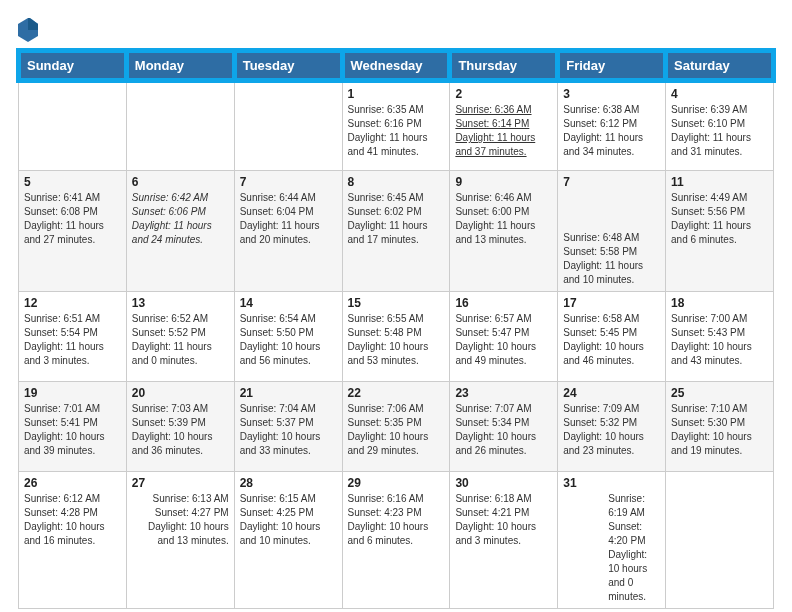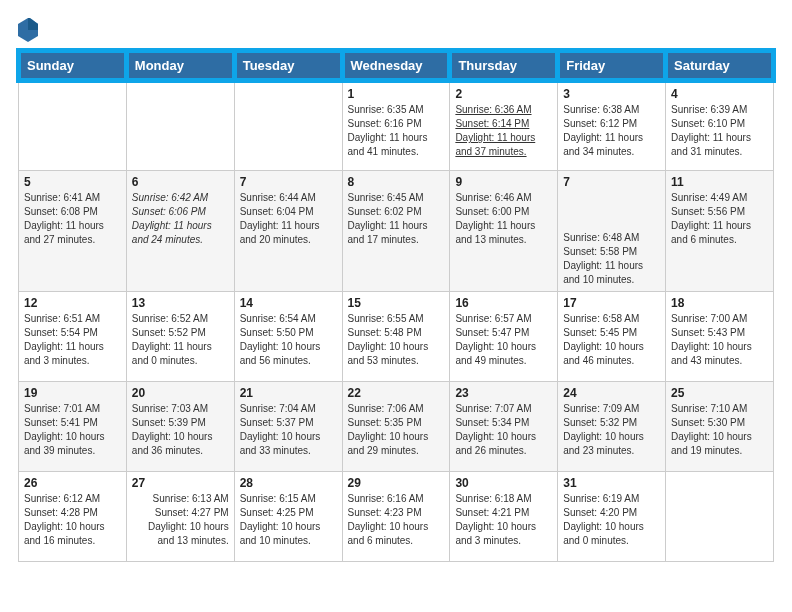--- a/index.html
+++ b/index.html
@@ -301,20 +301,20 @@
 Daylight: 10 hours and 6 minutes.</div>
         </td>
         <td>
           <div class="day-number">30</div>
           <div class="cell-content" style="white-space: pre-line;">Sunrise: 6:18 AM
 Sunset: 4:21 PM
 Daylight: 10 hours and 3 minutes.</div>
         </td>
         <td>
           <div class="day-number">31</div>
-          <div class="cell-content" style="white-space: pre-line;">Sunrise: 6:19 AM
+          <div class="cell-content" style="white-space: pre-line; margin-left: 45px;">Sunrise: 6:19 AM
 Sunset: 4:20 PM
 Daylight: 10 hours and 0 minutes.</div>
         </td>
         <td class="empty-cell"></td>
       </tr>
     </tbody>
 </table>
 
 </body></html>

